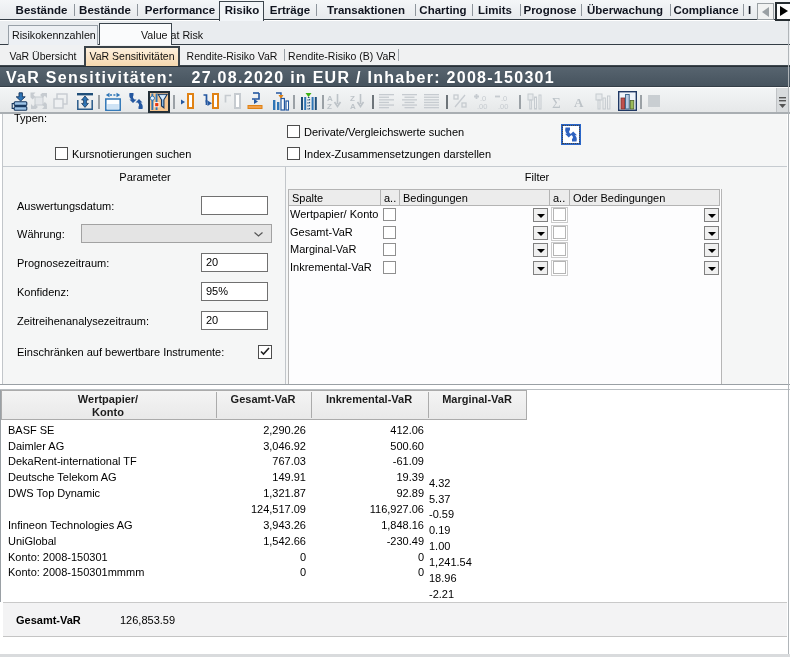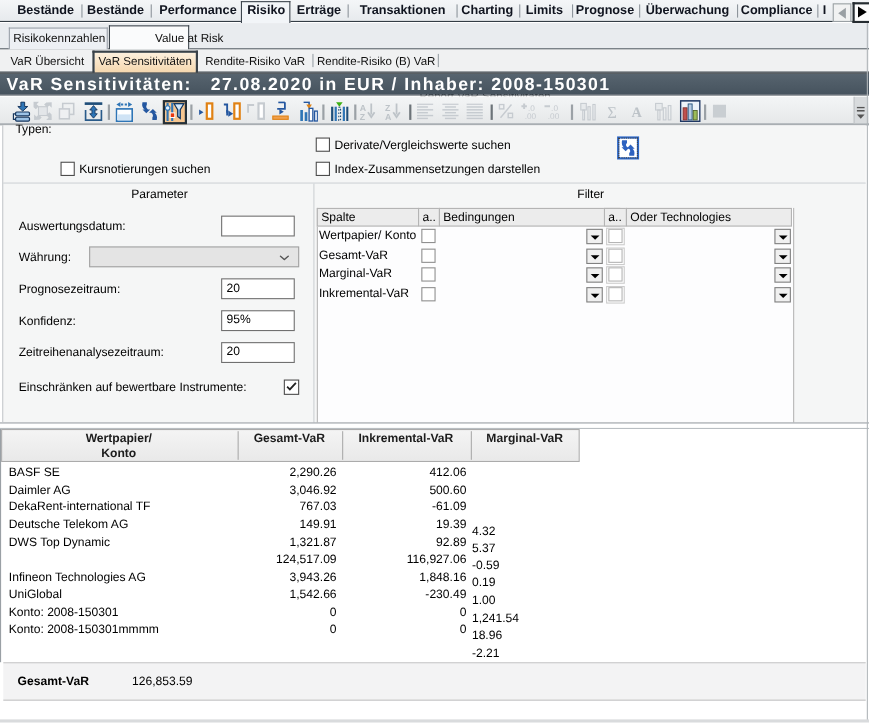--- a/index.html
+++ b/index.html
@@ -327,21 +327,21 @@
         <path d="M1 4.5 L3.5 7 L9 1" fill="none" stroke="#222" stroke-width="1.6"></path>
       </svg>
     </div>
 
 <div id="ftablewrap">
       <div style="position:absolute;left:288px;top:189px;width:434px;height:195px;background:#fdfdfe;border-left:1px solid #b6b6b6;border-right:1px solid #b6b6b6;"></div>
       <div class="fh" style="left:288px;top:189px;width:93px;">Spalte</div>
       <div class="fh" style="left:380px;top:189px;width:20px;">a..</div>
       <div class="fh" style="left:399px;top:189px;width:165px;">Bedingungen</div>
       <div class="fh" style="left:549px;top:189px;width:21px;">a..</div>
-      <div class="fh" style="left:569px;top:189px;width:151px;">Oder Technologies</div>
+      <div class="fh" style="left:569px;top:189px;width:151px;">Oder Bedingungen</div>
       <span class="fr" style="left:290px;top:208px;">Wertpapier/ Konto</span>
       <div class="fcb" style="left:383px;top:208px;"></div>
       <div class="combtn" style="left:533px;top:208px;"></div>
       <div style="position:absolute;left:551px;top:207px;width:17px;height:16px;background:#fff;border:1px solid #cccccc;"></div>
       <div class="fcb" style="left:553px;top:208px;border-color:#b5b5b5;"></div>
       <div class="combtn" style="left:704px;top:208px;"></div>
       <span class="fr" style="left:290px;top:225.5px;">Gesamt-VaR</span>
       <div class="fcb" style="left:383px;top:225.5px;"></div>
       <div class="combtn" style="left:533px;top:225.5px;"></div>
       <div style="position:absolute;left:551px;top:224.5px;width:17px;height:16px;background:#fff;border:1px solid #cccccc;"></div>

